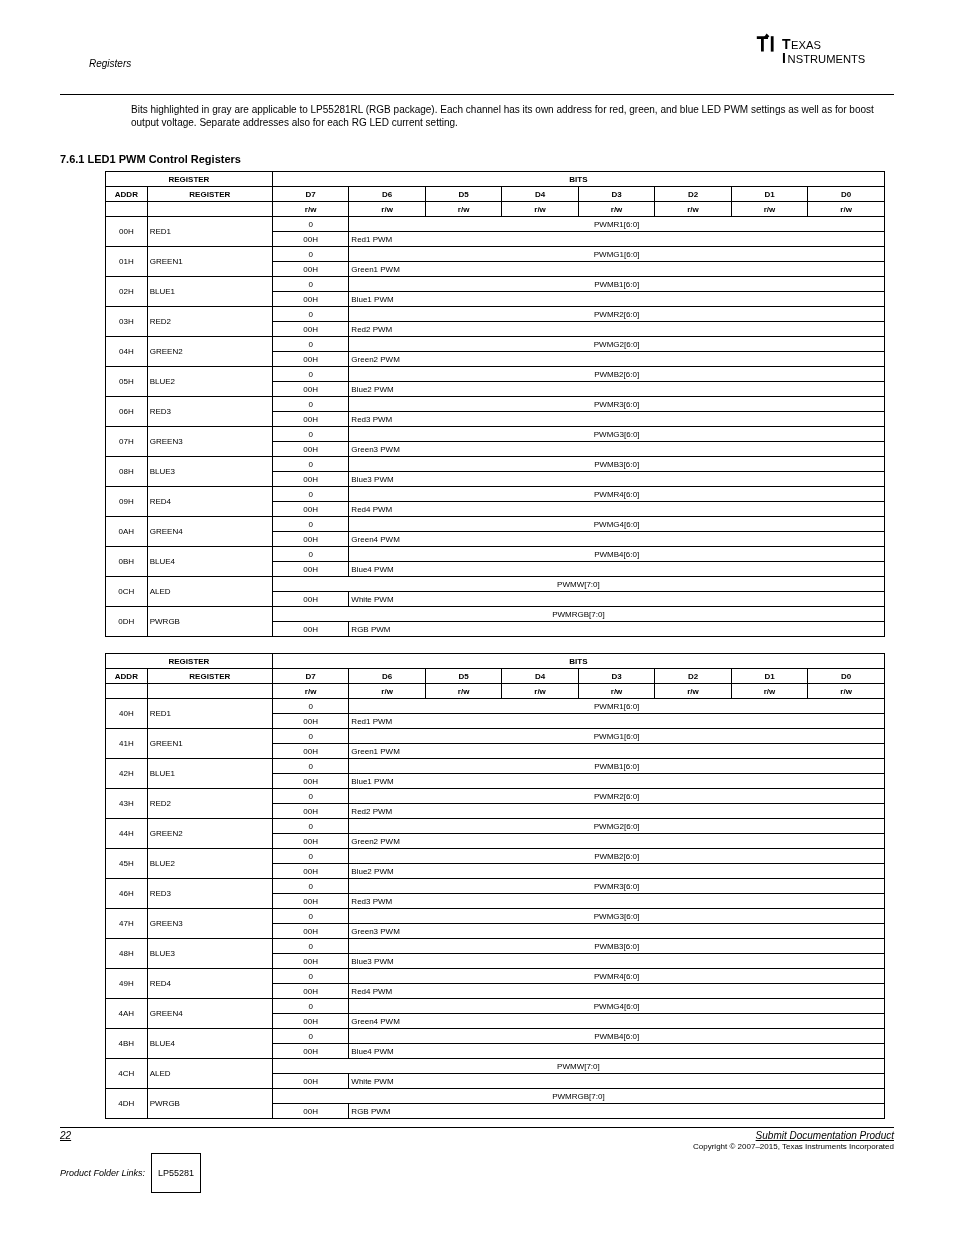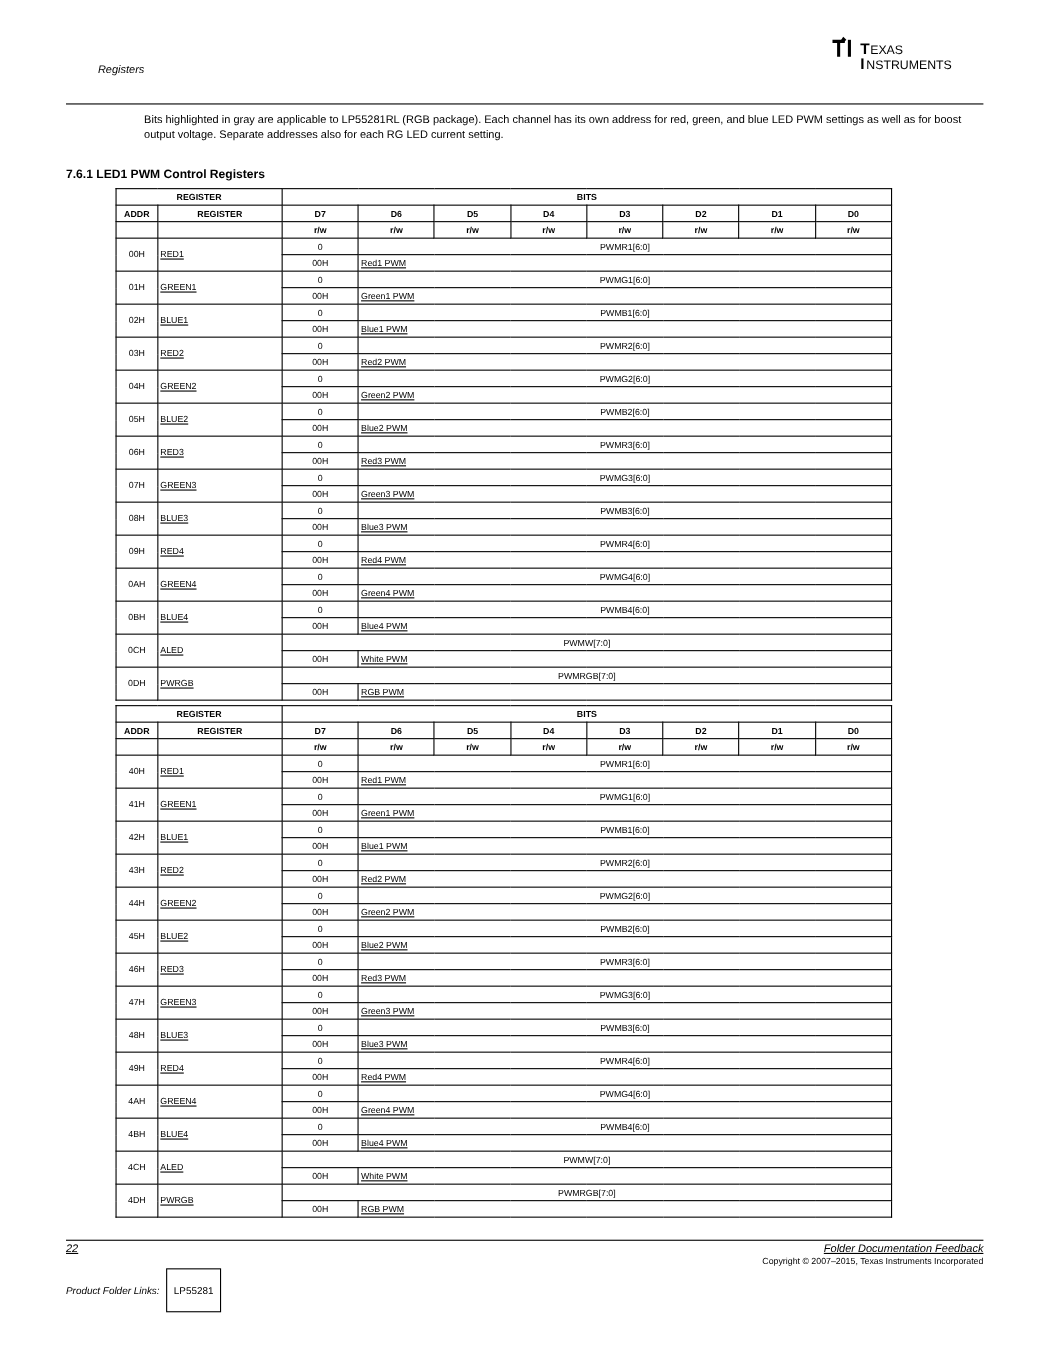--- a/index.html
+++ b/index.html
@@ -46,34 +46,34 @@
     max-width: 760px;
     line-height: 1.3;
   }
   .sec-h {
     font-size: 11px;
     font-weight: bold;
     margin: 24px 0 6px 0;
   }
   table.reg {
     border-collapse: collapse;
-    width: 706px;
-    margin: 0 0 4px 45px;
+    width: 780px;
+    margin: 0 0 16px 45px;
     font-size: 8px;
     table-layout: fixed;
   }
   table.reg th, table.reg td {
     border: 1px solid #000;
     padding: 1px 2px;
     vertical-align: middle;
     text-align: center;
     height: 15px;
     overflow: hidden;
   }
-  table.reg th.left, table.reg td.left { text-align: left; text-decoration: underline; }
+  table.reg th.left, table.reg td.left { text-align: left; }
   table.reg col.cw-addr { width: 24px; }
   table.reg col.cw-reg  { width: 72px; }
   table.reg col.cw-bit  { width: 44px; }
 
   .footer {
     position: absolute;
     left: 60px;
     right: 60px;
     bottom: 42px;
   }
@@ -492,20 +492,20 @@
           <td colspan="7" class="left">RGB PWM</td>
         </tr>
       </tbody>
     </table>
 </div>
 
 <div class="footer">
   <hr class="fhr">
   <div class="footer-row1">
     <span>22</span>
-    <span>Folder Documentation Feedback</span>
+    <span>Submit Documentation Product</span>
   </div>
   <div style="text-align:right;font-size:8px;margin-top:1px;">Copyright © 2007–2015, Texas Instruments Incorporated</div>
   <div class="footer-row2">
     <span>Product Folder Links:</span>
     <span class="linkbox">LP55281</span>
   </div>
 </div>
 
 </body></html>

